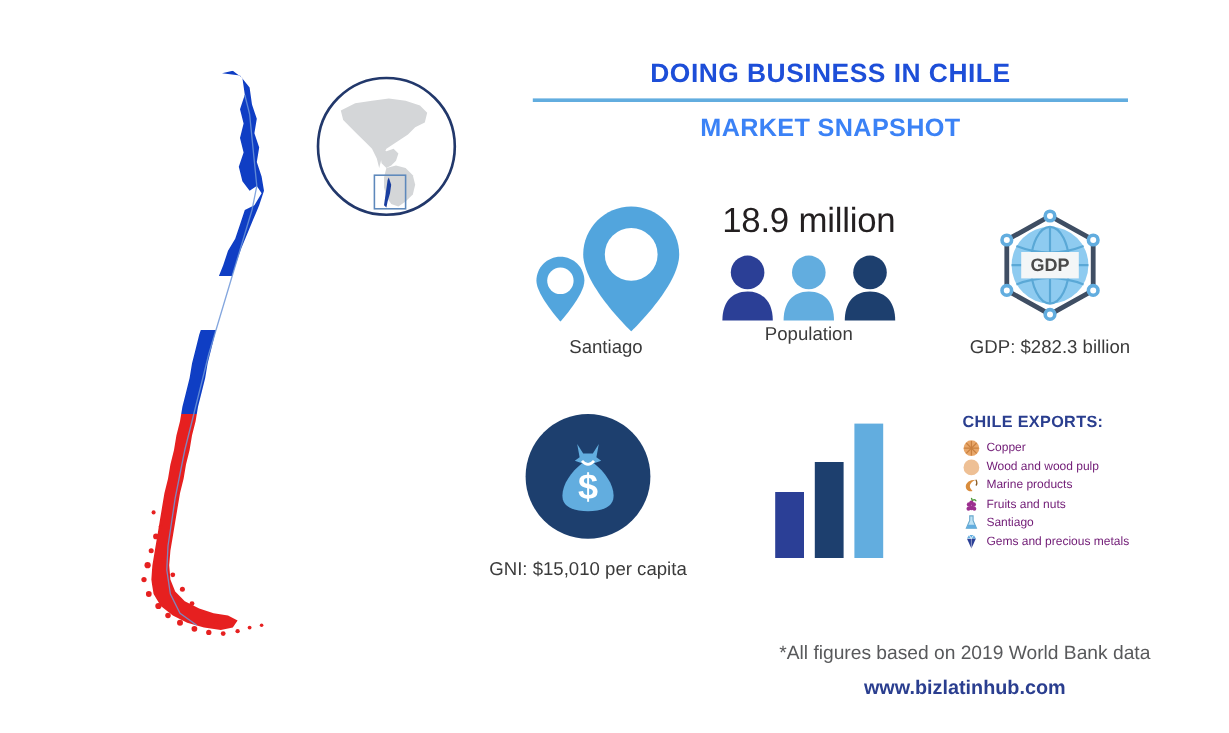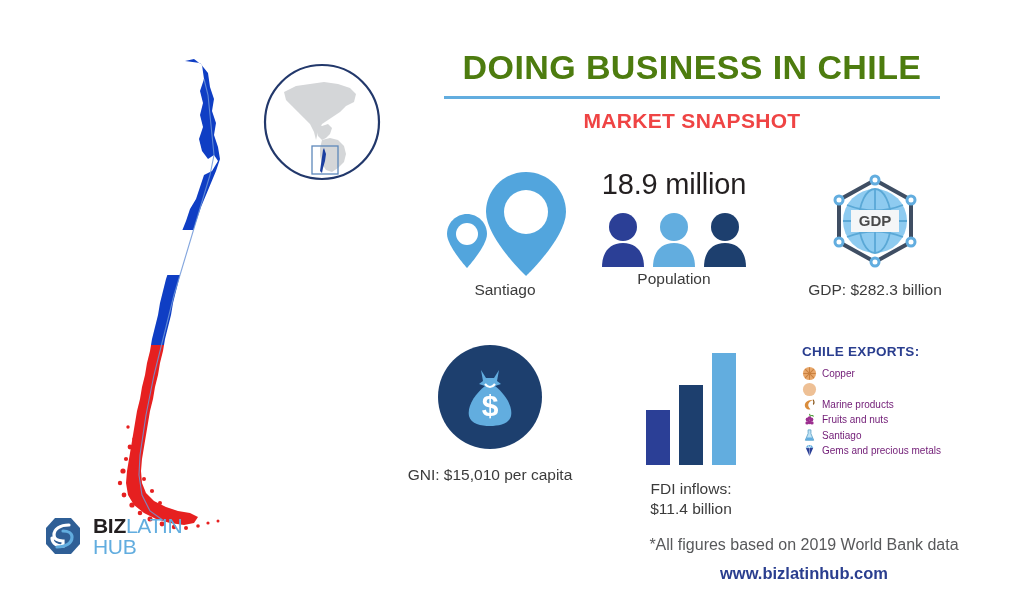--- a/index.html
+++ b/index.html
@@ -15,28 +15,28 @@
   .chile-map{position:absolute;left:90px;top:55px;width:170px;height:480px;}
   .chile-map svg{display:block;width:100%;height:100%;}
 
   
   .locator{position:absolute;left:262px;top:62px;width:120px;height:120px;}
   .locator svg{display:block;width:100%;height:100%;}
 
   
   .header{position:absolute;left:444px;top:48px;width:496px;text-align:center;}
   .title{
-    font-size:34px;font-weight:bold;color:#4d7c0f;
+    font-size:22px;font-weight:bold;color:#1d4ed8;
     letter-spacing:.4px;line-height:1.15;margin:0;
   }
   .title-rule{
     height:3px;background:#62addf;margin:9px 0 10px 0;width:100%;
   }
   .subtitle{
-    font-size:21px;font-weight:bold;color:#ef4444;
+    font-size:21px;font-weight:bold;color:#3b82f6;
     letter-spacing:.3px;margin:0;
   }
 
   
   .stat{position:absolute;text-align:center;}
   .stat-caption{
     font-size:15.5px;color:#3b3b3b;line-height:1.32;
     font-family:"Liberation Sans", sans-serif;
   }
 
@@ -269,24 +269,20 @@
     </div>
     <div class="stat-caption">GNI: $15,010 per capita</div>
   </div>
 
   <div class="stat s-fdi">
     <div class="bars">
       <div class="bar" style="height: 55px; background: rgb(43, 63, 150);"></div>
       <div class="bar" style="height: 80px; background: rgb(29, 63, 110);"></div>
       <div class="bar" style="height: 112px; background: rgb(98, 173, 223);"></div>
     </div>
-    <div class="stat-caption">
-      <div>FDI inflows:</div>
-      <div>$11.4 billion</div>
-    </div>
   </div>
 
   <div class="exports">
     <div class="exports-title">CHILE EXPORTS:</div>
 
     <div class="exp-row">
       <svg class="exp-ico" viewBox="0 0 16 16">
         <circle cx="8" cy="8" r="7" fill="#e8a76a"></circle>
         <g stroke="#c9803f" stroke-width="1.1">
           <line x1="8" y1="1.5" x2="8" y2="14.5"></line>
@@ -295,20 +291,21 @@
           <line x1="12.6" y1="3.4" x2="3.4" y2="12.6"></line>
         </g>
       </svg>
       <span>Copper</span>
     </div>
 
     <div class="exp-row">
       <svg class="exp-ico" viewBox="0 0 16 16">
         <circle cx="8" cy="8" r="7" fill="#eec095"></circle>
       </svg>
+      <span>Wood and wood pulp</span>
     </div>
 
     <div class="exp-row">
       <svg class="exp-ico" viewBox="0 0 16 16">
         <path d="M12 3 C6 3 3 6 3 9 C3 12 6 14 9 13 C7 11 6 9 7 7 C8 5 10 4 12 3 Z" fill="#d98c3c"></path>
         <path d="M12 3 C13 5 13 7 12 8" stroke="#8a5a22" stroke-width="1.2" fill="none"></path>
       </svg>
       <span>Marine products</span>
     </div>
 
@@ -343,27 +340,14 @@
         <path d="M6 2 L8 5 L10 2" fill="none" stroke="#ffffff" stroke-width=".8"></path>
         <path d="M4 5 L8 5 L8 14" fill="none" stroke="#ffffff" stroke-width=".6" opacity=".7"></path>
       </svg>
       <span>Gems and precious metals</span>
     </div>
   </div>
 
   <div class="footnote">*All figures based on 2019 World Bank data</div>
   <div class="weburl">www.bizlatinhub.com</div>
 
-  <div class="logo">
-    <svg class="logo-mark" viewBox="0 0 42 42">
-      <path d="M13 3 L29 3 L38 13 L38 29 L29 39 L13 39 L4 29 L4 13 Z" fill="#2f5f96"></path>
-      <path d="M27 10 C18 10 12 14 12 20 C12 24 16 26 21 26 L21 31 C16 31 10 29 10 23" fill="none" stroke="#ffffff" stroke-width="3.2" stroke-linecap="round"></path>
-      <path d="M15 32 C24 32 30 28 30 22 C30 18 26 16 21 16" fill="none" stroke="#62addf" stroke-width="3.2" stroke-linecap="round"></path>
-    </svg>
-    <div class="logo-text">
-      <div class="logo-l1">
-        <span class="blk">BIZ</span><span class="blu">LATIN</span>
-      </div>
-      <div class="logo-l2">HUB</div>
-    </div>
-  </div>
 
 </div>
 
 </body></html>

